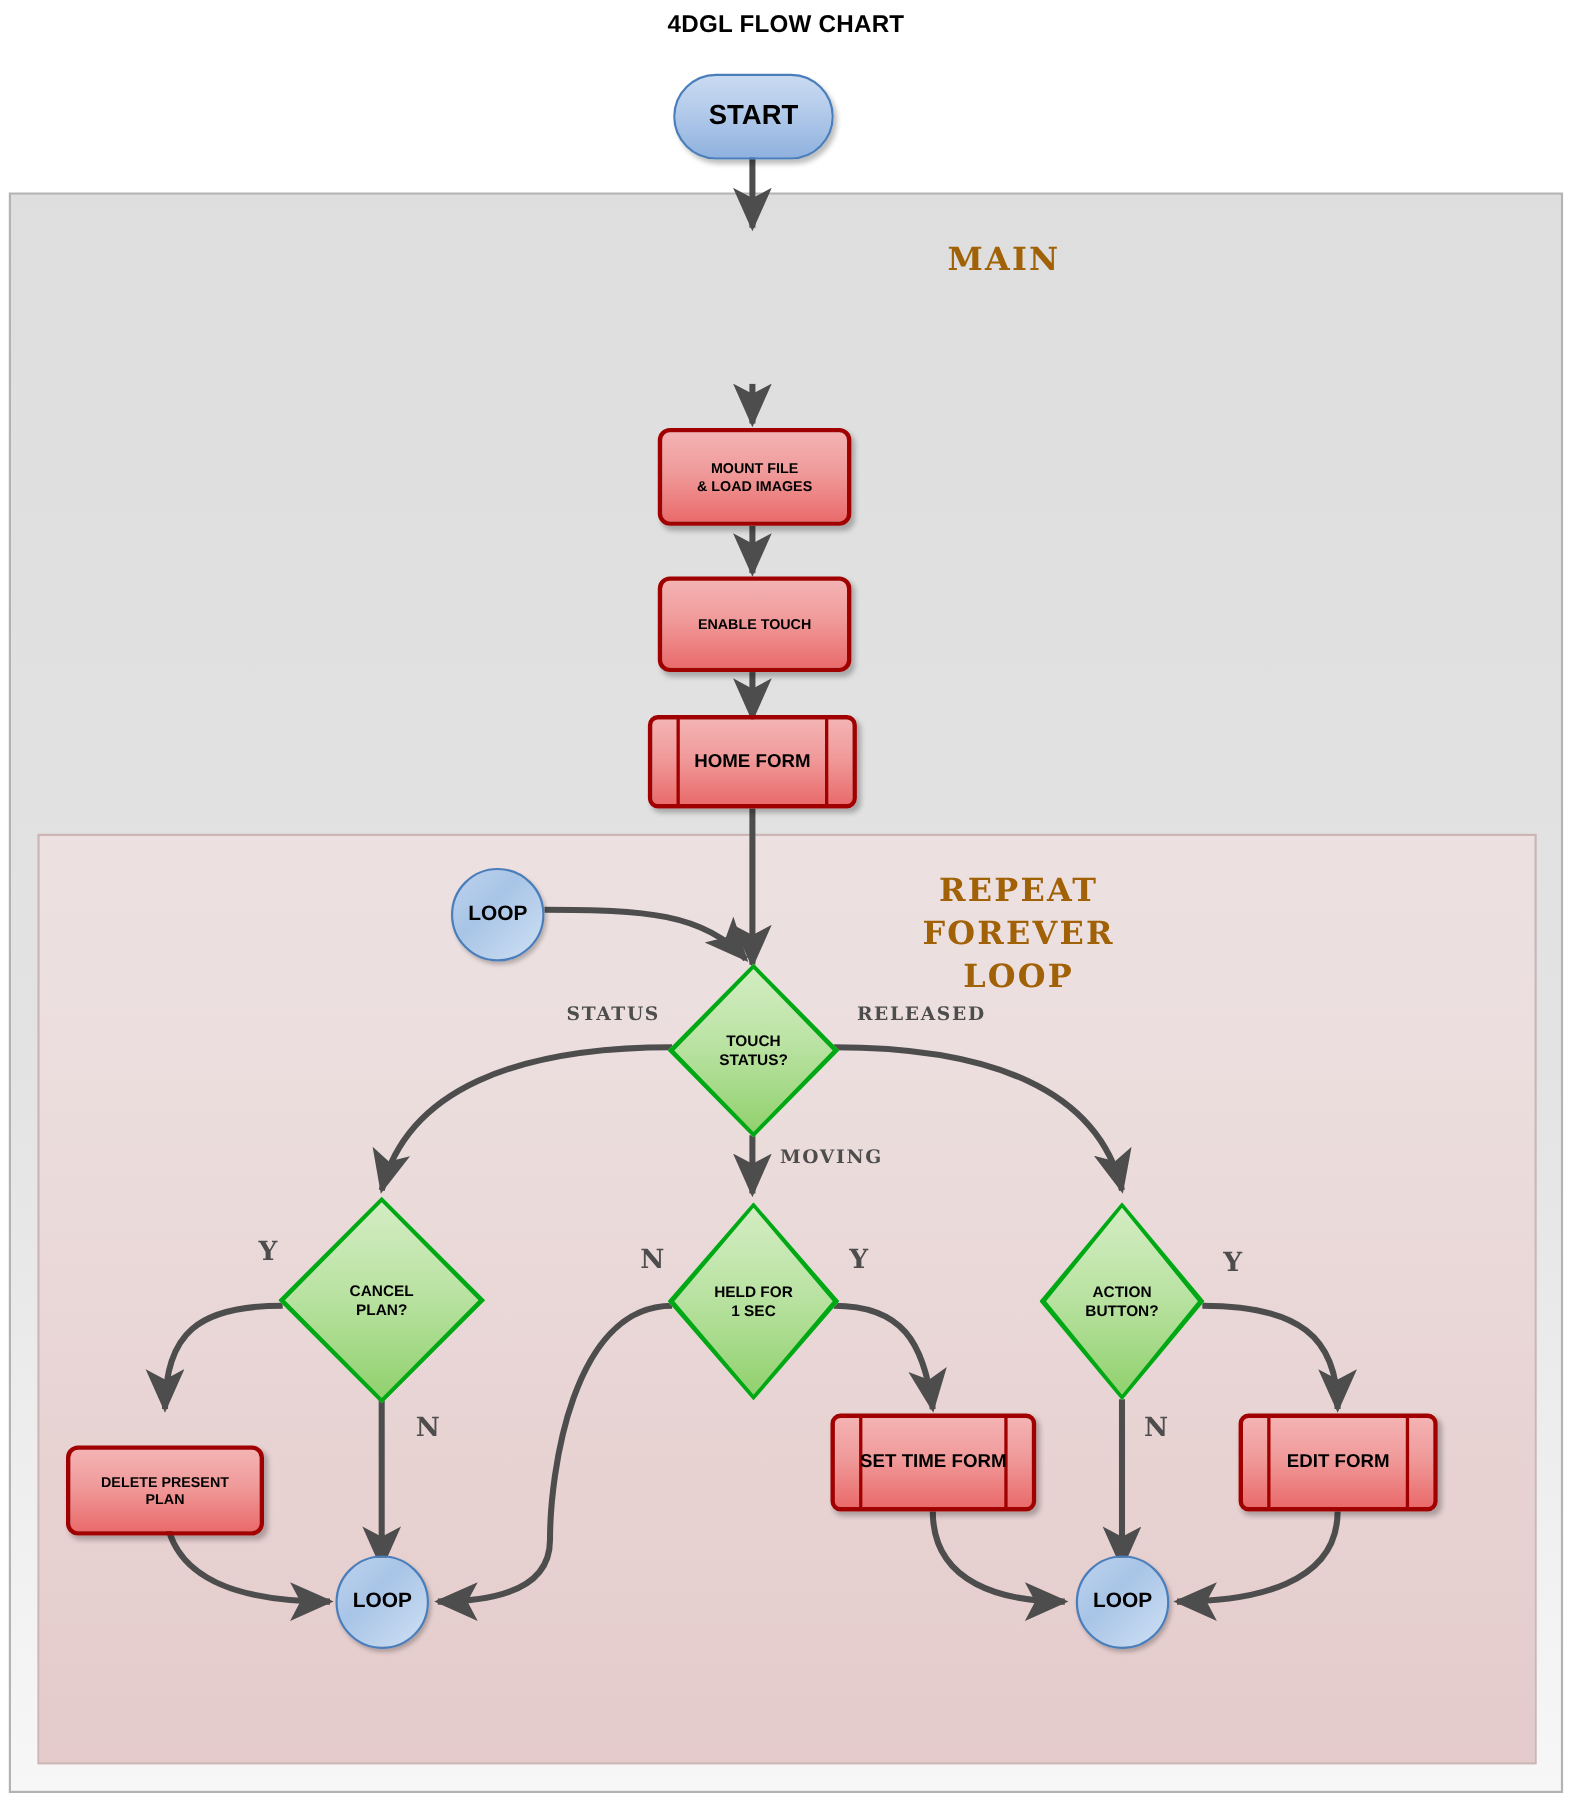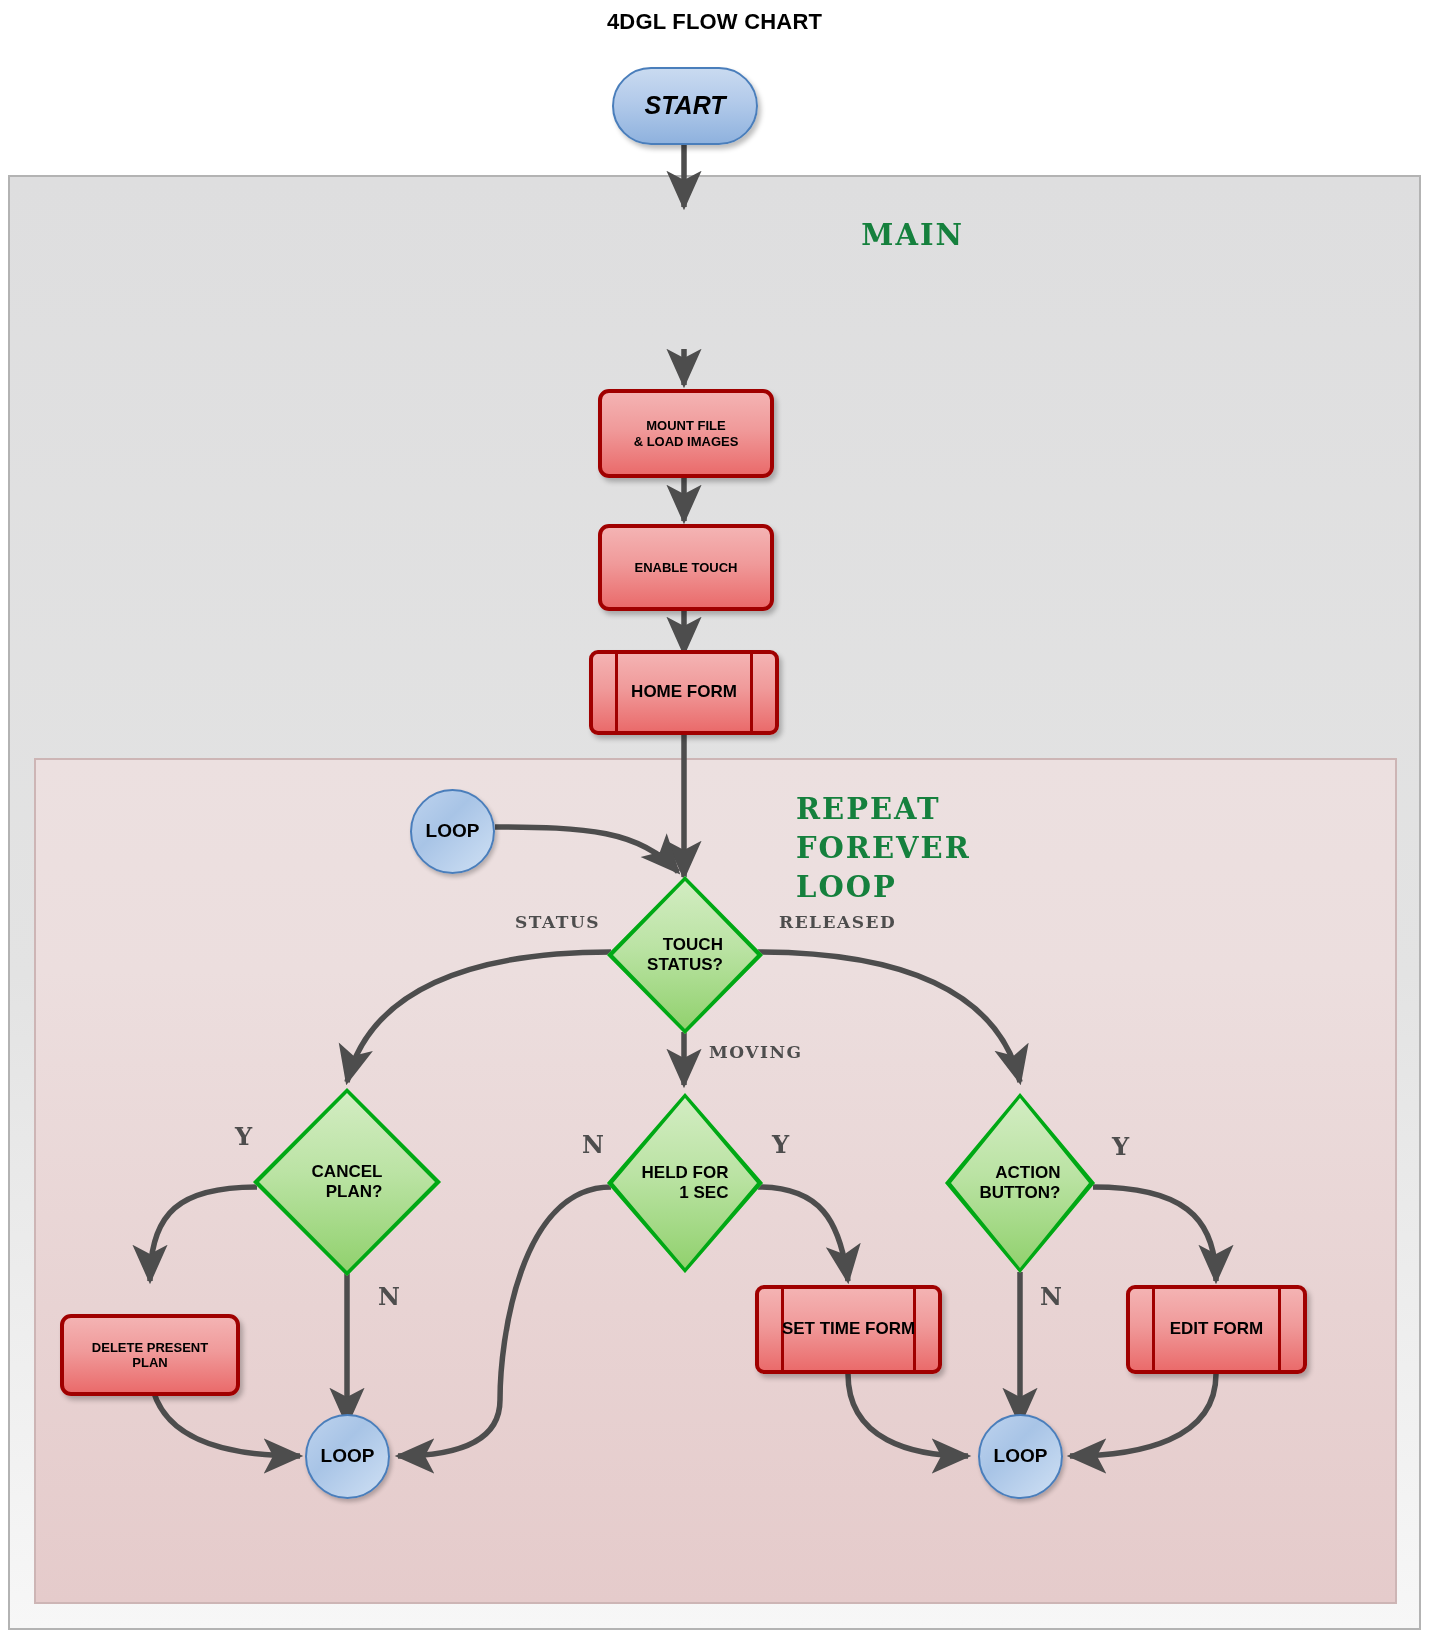--- a/index.html
+++ b/index.html
@@ -23,21 +23,21 @@
     border:2px solid #b3b3b3;
   }
   .swim-repeat{
     left:34px;top:758px;width:1363px;height:846px;
     background:linear-gradient(180deg,#ece0e0 0%,#ecdede 25%,#e8d3d3 65%,#e5cbcb 100%);
     border:2px solid #cdb5b5;
   }
   .swim-label{
     position:absolute;
     font-family:"DejaVu Serif","Liberation Serif",serif;
-    font-weight:bold;color:#15803d;letter-spacing:2px;
+    font-weight:bold;color:#a16207;letter-spacing:2px;text-align:center;
   }
   .label-main{right:212px;top:218px;font-size:29px;}
   .label-repeat{right:120px;top:790px;font-size:29px;width:260px;line-height:1.35;}
 
   
   #edges{position:absolute;left:0;top:0;width:1429px;height:1637px;}
 
   
   .node{position:absolute;box-sizing:border-box;display:flex;
         align-items:center;justify-content:center;text-align:center;}
@@ -45,21 +45,21 @@
     font-family:"Liberation Sans",sans-serif;
     font-weight:bold;color:#000;line-height:1.18;z-index:3;position:relative;
   }
 
   
   .term{
     background:linear-gradient(180deg,#c9daf0 0%,#b2caea 45%,#8fb2de 100%);
     border:2px solid #4a7ebb;border-radius:42px;
     box-shadow:3px 4px 5px rgba(0,0,0,.26);
   }
-  .term .txt{font-size:25px;font-style:italic;}
+  .term .txt{font-size:25px;}
 
   
   .conn{
     border-radius:50%;
     background:linear-gradient(135deg,#bed3ee 0%,#a8c4e6 40%,#cfe0f4 100%);
     border:2px solid #4a7ebb;
     box-shadow:2px 3px 4px rgba(0,0,0,.24);
   }
   .conn .txt{font-size:19px;}
 
@@ -104,21 +104,21 @@
     -webkit-clip-path:polygon(50% 0,100% 50%,50% 100%,0 50%);
     clip-path:polygon(50% 0,100% 50%,50% 100%,0 50%);
     filter:drop-shadow(4px 5px 4px rgba(0,0,0,.22));
   }
   .dec .dmln{
     position:absolute;left:0;top:0;width:100%;height:100%;
     background:#00a815;
     -webkit-clip-path:polygon(50% 0,100% 50%,50% 100%,0 50%,50% 0,50% 5px,6px 50%,50% calc(100% - 5px),calc(100% - 6px) 50%,50% 5px,50% 0);
     clip-path:polygon(50% 0,100% 50%,50% 100%,0 50%,50% 0,50% 5px,6px 50%,50% calc(100% - 5px),calc(100% - 6px) 50%,50% 5px,50% 0);
   }
-  .dec .txt{font-size:17px;text-align:right;}
+  .dec .txt{font-size:14px;}
 
   
   .elabel{
     position:absolute;
     font-family:"DejaVu Serif","Liberation Serif",serif;
     font-weight:bold;color:#4d4d4d;font-size:17px;letter-spacing:1.5px;
     white-space:nowrap;
   }
   .elabel.yn{font-size:24px;letter-spacing:0;}
 </style>

